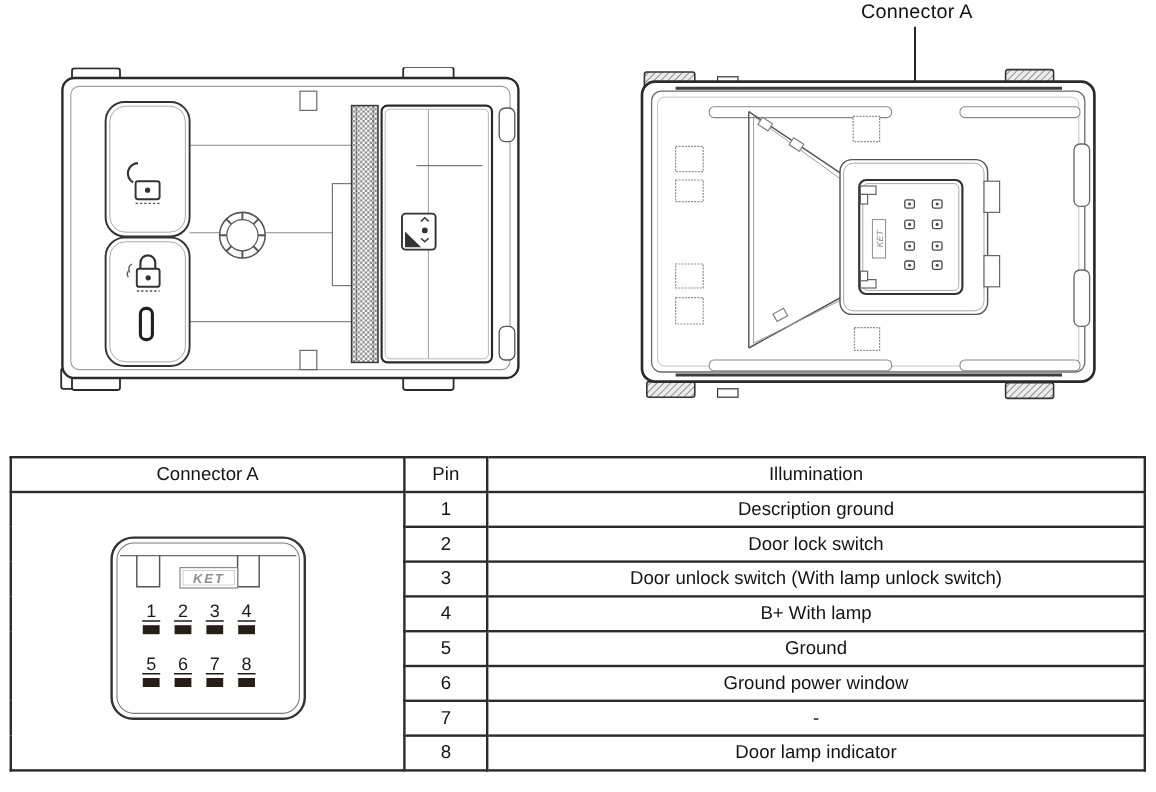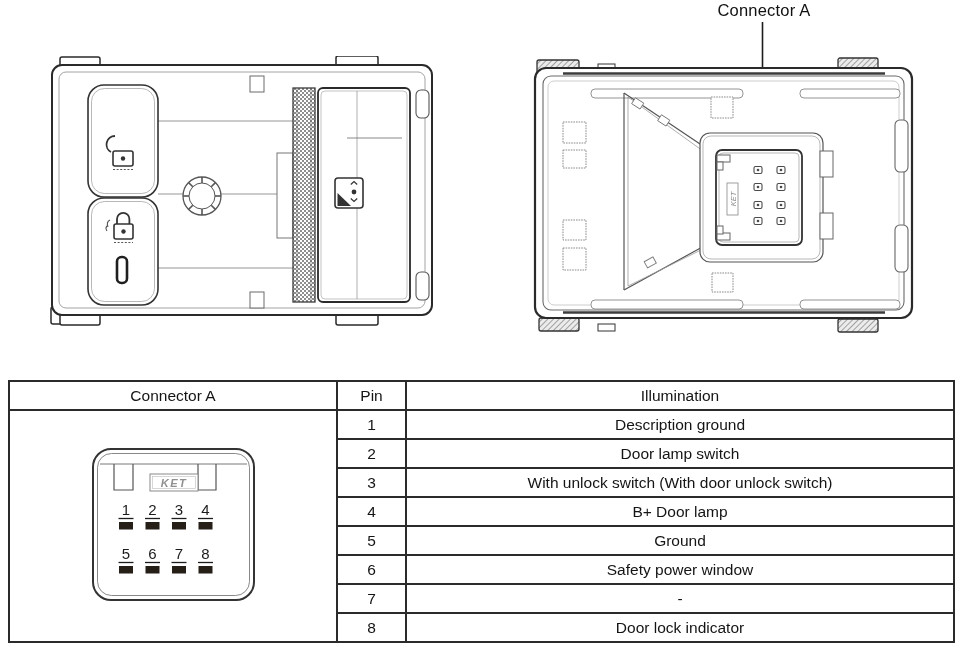--- a/index.html
+++ b/index.html
@@ -311,41 +311,41 @@
               <rect x="107.5" y="119" width="14" height="7.5"></rect>
             </g>
           </g>
         </svg>
       </td>
       <td>1</td>
       <td>Description ground</td>
     </tr>
     <tr>
       <td>2</td>
-      <td>Door lamp switch</td>
+      <td>Door lock switch</td>
     </tr>
     <tr>
       <td>3</td>
-      <td>With unlock switch (With door unlock switch)</td>
+      <td>Door unlock switch (With lamp unlock switch)</td>
     </tr>
     <tr>
       <td>4</td>
-      <td>B+ Door lamp</td>
+      <td>B+ With lamp</td>
     </tr>
     <tr>
       <td>5</td>
       <td>Ground</td>
     </tr>
     <tr>
       <td>6</td>
-      <td>Safety power window</td>
+      <td>Ground power window</td>
     </tr>
     <tr>
       <td>7</td>
       <td>-</td>
     </tr>
     <tr>
       <td>8</td>
-      <td>Door lock indicator</td>
+      <td>Door lamp indicator</td>
     </tr>
   </tbody>
     </table>
 </div>
 
 </body></html>

